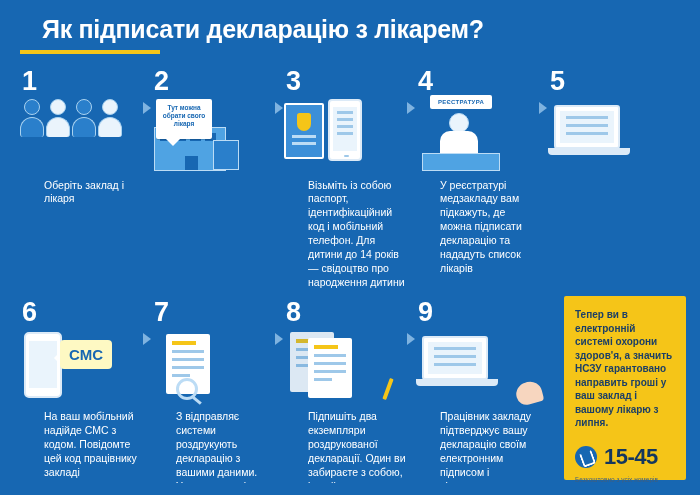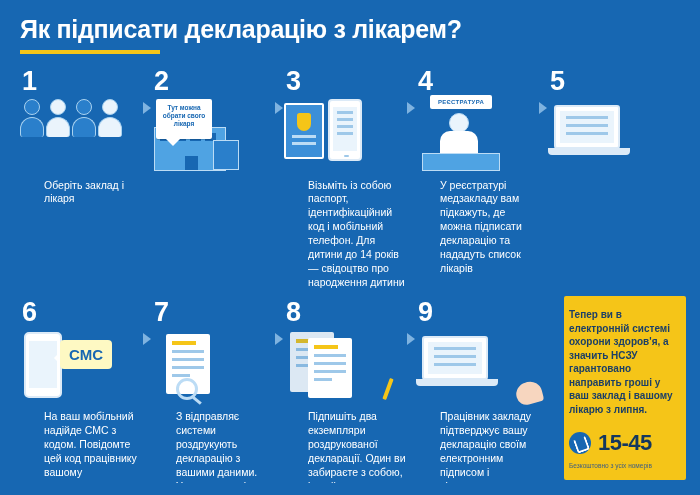--- a/index.html
+++ b/index.html
@@ -17,20 +17,21 @@
   .title-wrap {
     padding: 16px 20px 0 20px;
   }
   .title {
     font-size: 25px;
     font-weight: bold;
     letter-spacing: -0.3px;
     line-height: 1.1;
     color: #ffffff;
     white-space: nowrap;
+    margin-left: 22px;
   }
   .title-rule {
     width: 140px; height: 4px;
     background: #f5c518;
     margin-top: 6px;
   }
 
   
   .row {
     display: flex;
@@ -142,21 +143,21 @@
   .paper .ttl { height:4px; background:#f5c518; margin: 7px 6px 0; width: 24px;}
   .magnifier { position:absolute; left: 24px; bottom: 2px; width: 22px; height: 22px; border-radius:50%; border: 3px solid #bcdcf5; }
   .magnifier:after { content:""; position:absolute; right:-7px; bottom:-5px; width: 10px; height:3px; background:#bcdcf5; transform: rotate(40deg);}
 
   .pen { position:absolute; right: 26px; bottom: 2px; width: 4px; height: 22px; background:#f5c518; transform: rotate(20deg); border-radius:1px;}
 
   .big-yellow {
     position: absolute; right: 14px; top: 296px;
     width: 122px; height: 184px;
     background: #f5c518; color: #14375e; border-radius: 2px;
-    padding: 12px 11px 8px 5px;
+    padding: 12px 11px 8px 11px;
   }
   .by-text { font-size: 10px; line-height: 1.35; font-weight: bold; color:#1c3f66; }
   .by-phone { display:flex; align-items:center; gap: 7px; margin-top: 14px; }
   .by-circle { width: 22px; height: 22px; border-radius:50%; background:#1767b2; position:relative; flex:none;}
   .by-circle:after {
     content:""; position:absolute; left:6px; top:5px; width:9px; height:11px;
     border: 2px solid #ffffff; border-radius: 3px; border-top-color: transparent;
     transform: rotate(-20deg);
   }
   .by-num { font-size: 22px; font-weight: bold; color:#14375e; letter-spacing:-.5px;}
@@ -275,21 +276,21 @@
   <div class="row row2">
 
     <div class="cell">
       <div class="num">6</div>
       <div class="art">
         <div class="smsphone">
             <div class="scr"></div>
           </div>
         <div class="sms-bubble">СМС</div>
       </div>
-      <div class="caption">На ваш мобільний надійде СМС з кодом. Повідомте цей код працівнику вашому</div>
+      <div class="caption">На ваш мобільний надійде СМС з кодом. Повідомте цей код працівнику закладі</div>
     </div>
 
     <div class="cell">
       <div class="arrow"></div>
       <div class="num">7</div>
       <div class="art">
         <div class="paper" style="left:14px; top:4px;">
           <div class="ttl"></div>
             <div class="ln"></div>
             <div class="ln"></div>

